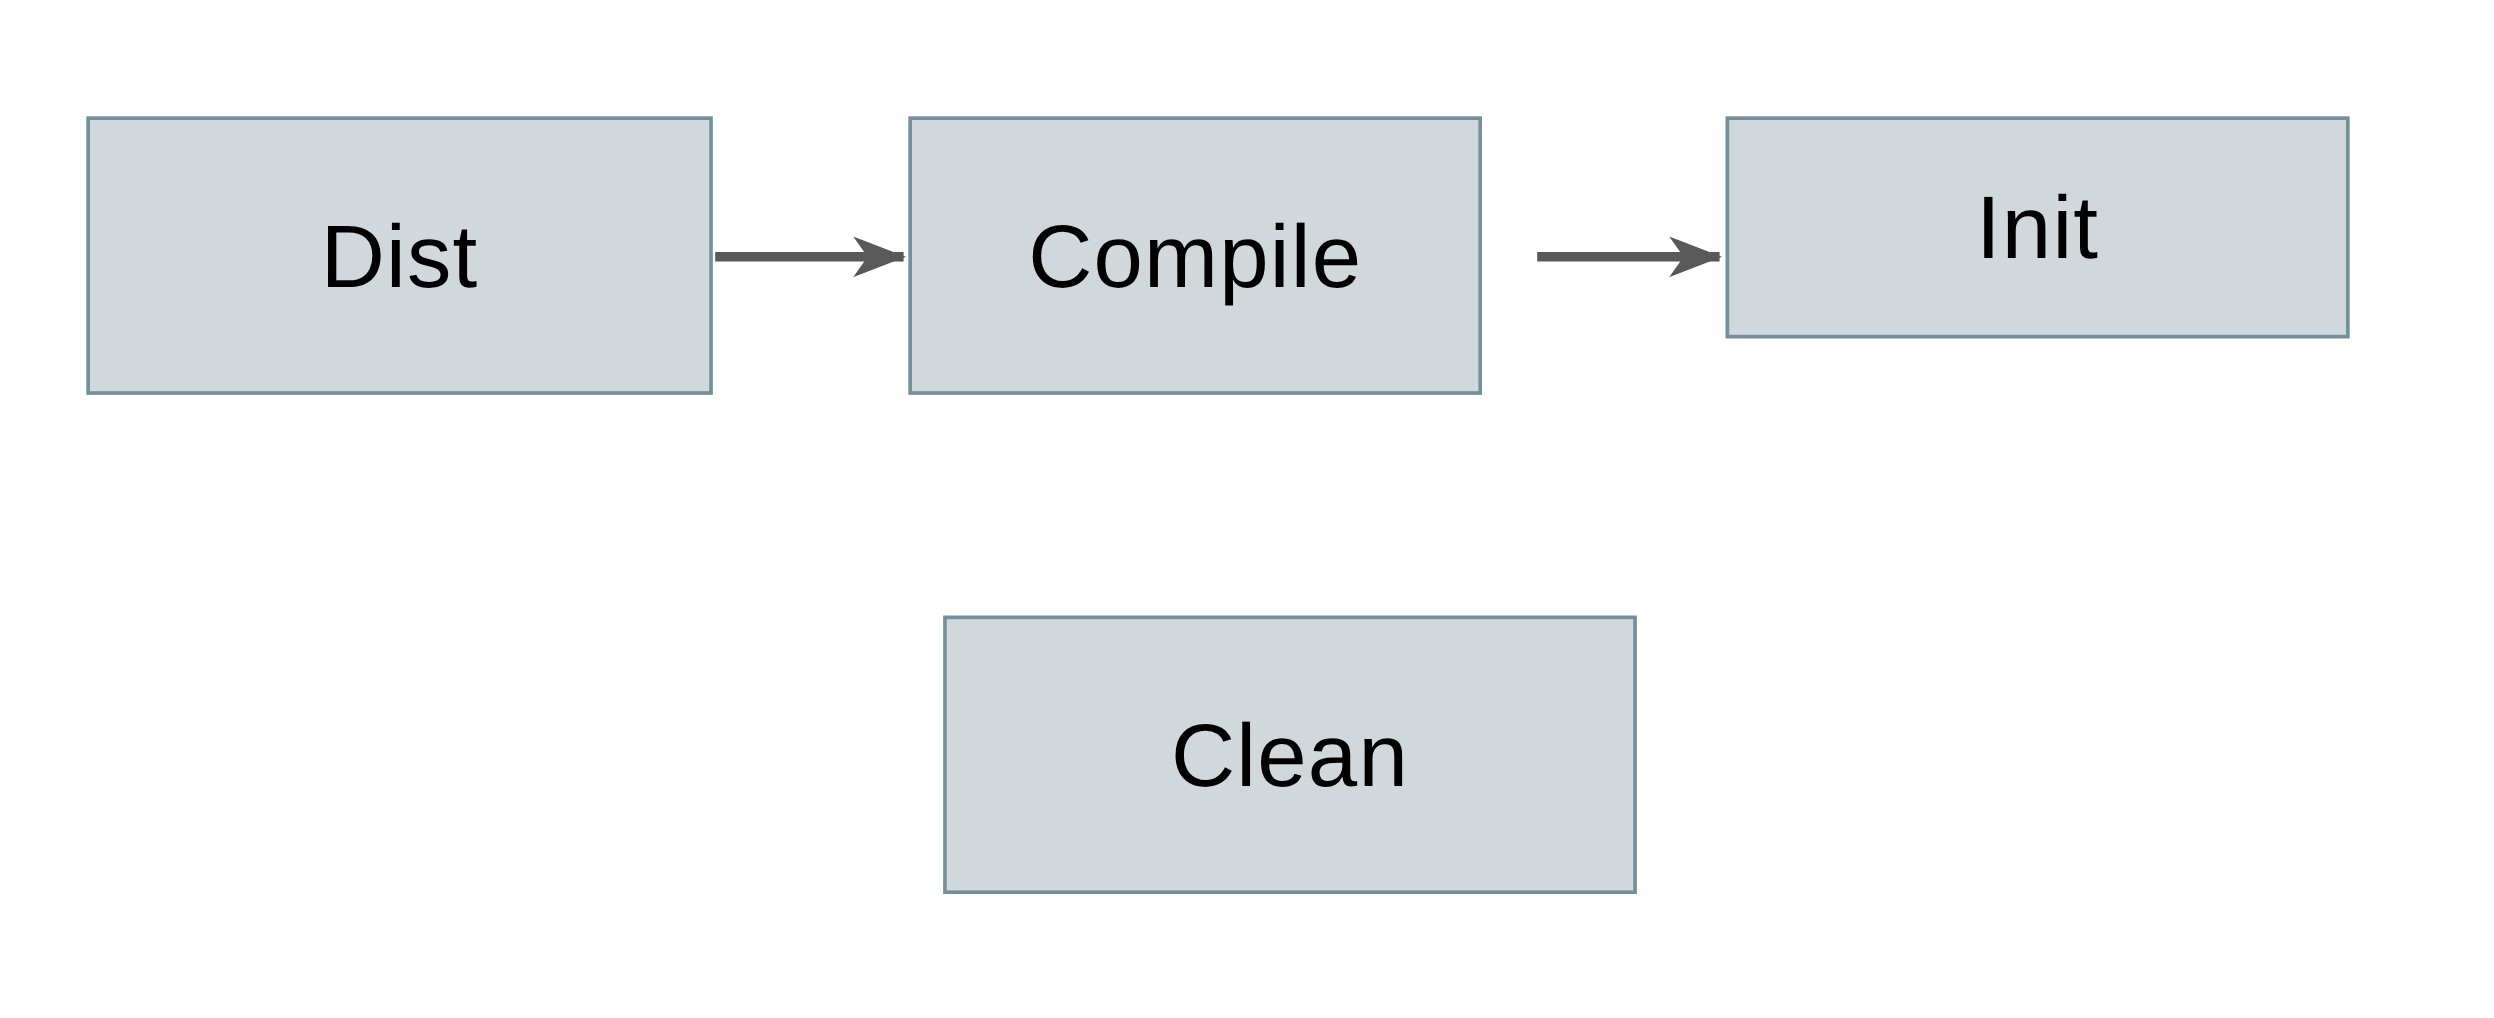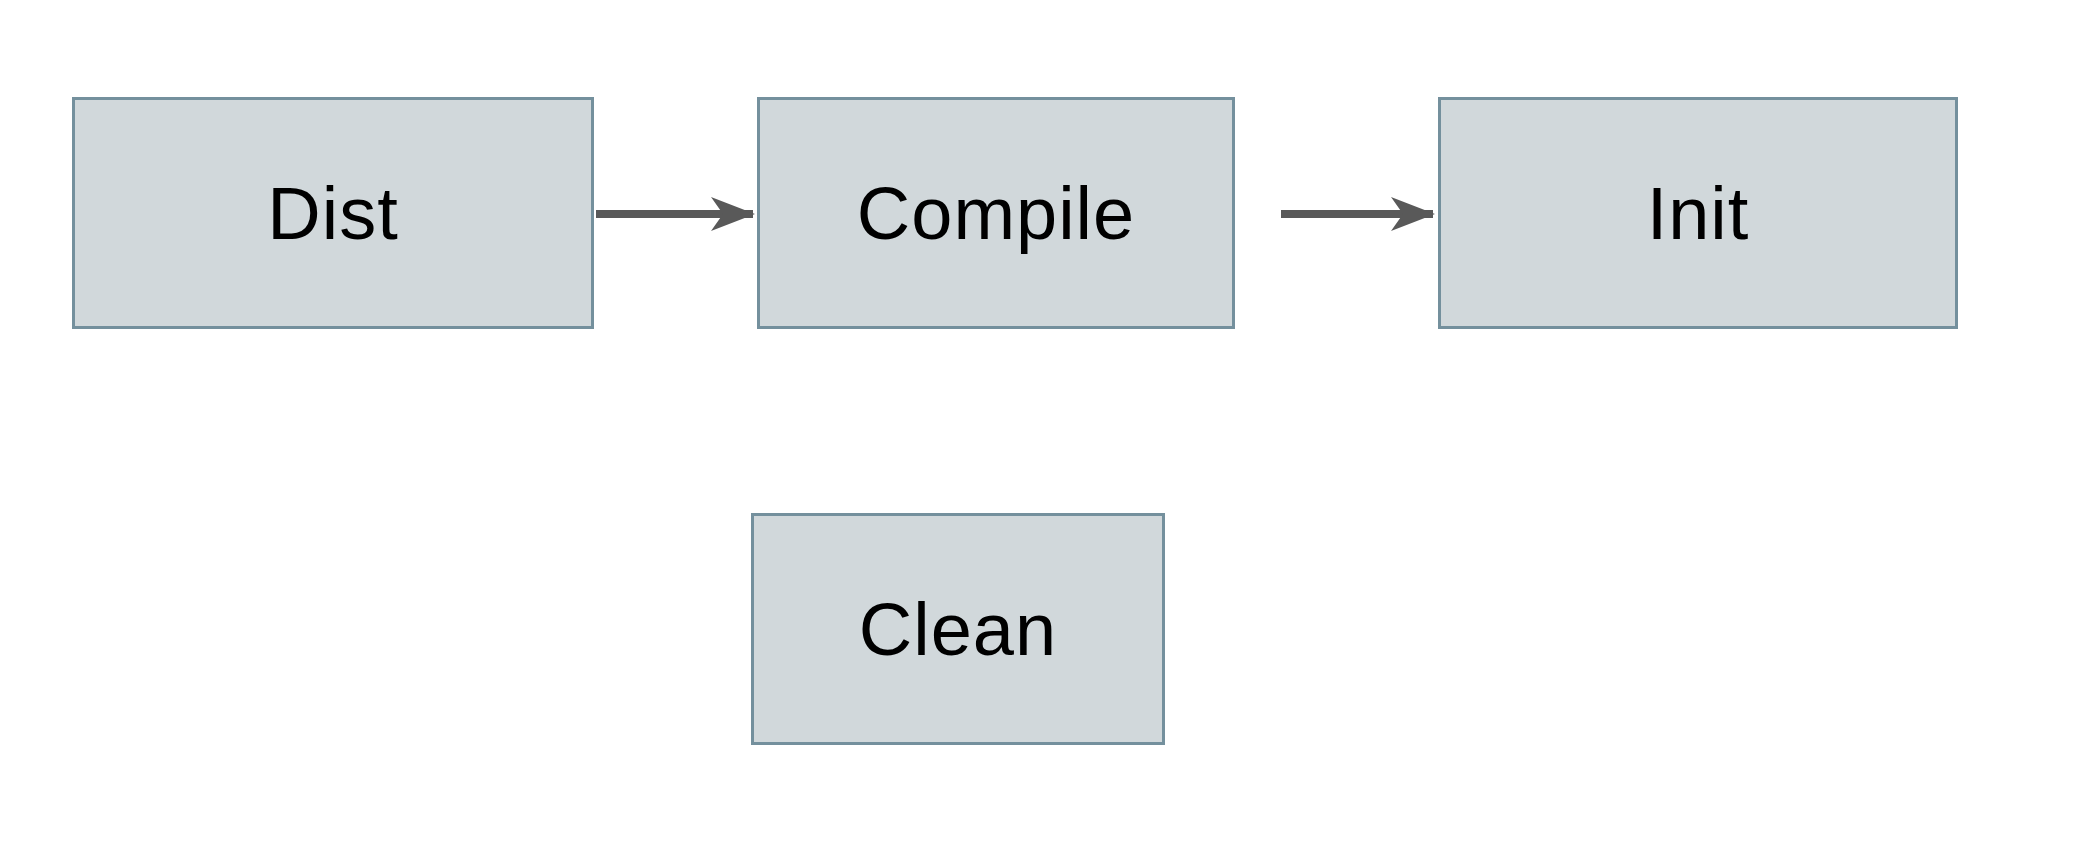--- a/index.html
+++ b/index.html
@@ -32,22 +32,22 @@
     align-items: center;
     justify-content: center;
     font-size: 74px;
     font-weight: 400;
     color: #000000;
     letter-spacing: 1px;
     cursor: default;
   }
   .node-dist    { left: 72px;   top: 97px;  width: 522px; height: 232px; }
   .node-compile { left: 757px;  top: 97px;  width: 478px; height: 232px; }
-  .node-init    { left: 1438px; top: 97px;  width: 520px; height: 232px; }
-  .node-clean   { left: 751px;  top: 513px; width: 414px; height: 232px; }
+  .node-init    { left: 1438px; top: 97px;  width: 520px; height: 185px; }
+  .node-clean   { left: 786px;  top: 513px; width: 578px; height: 232px; }
   .edge-line {
     stroke: #595959;
     stroke-width: 8;
   }
   .edge-head {
     fill: #595959;
   }
 </style>
 </head>
 <body>

